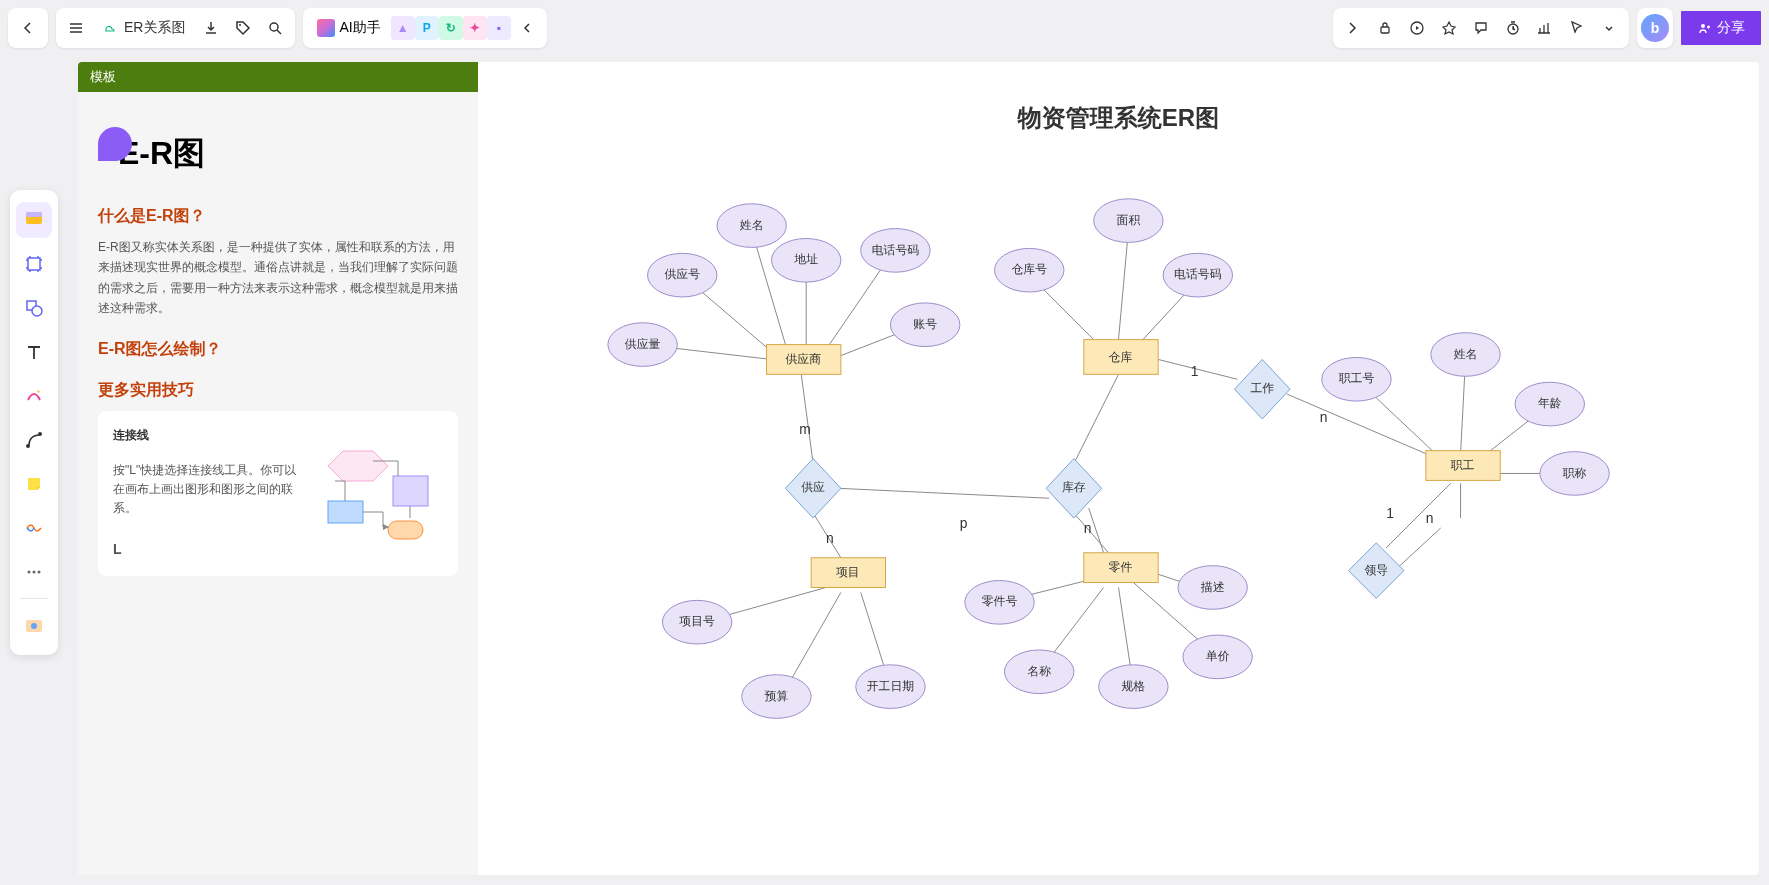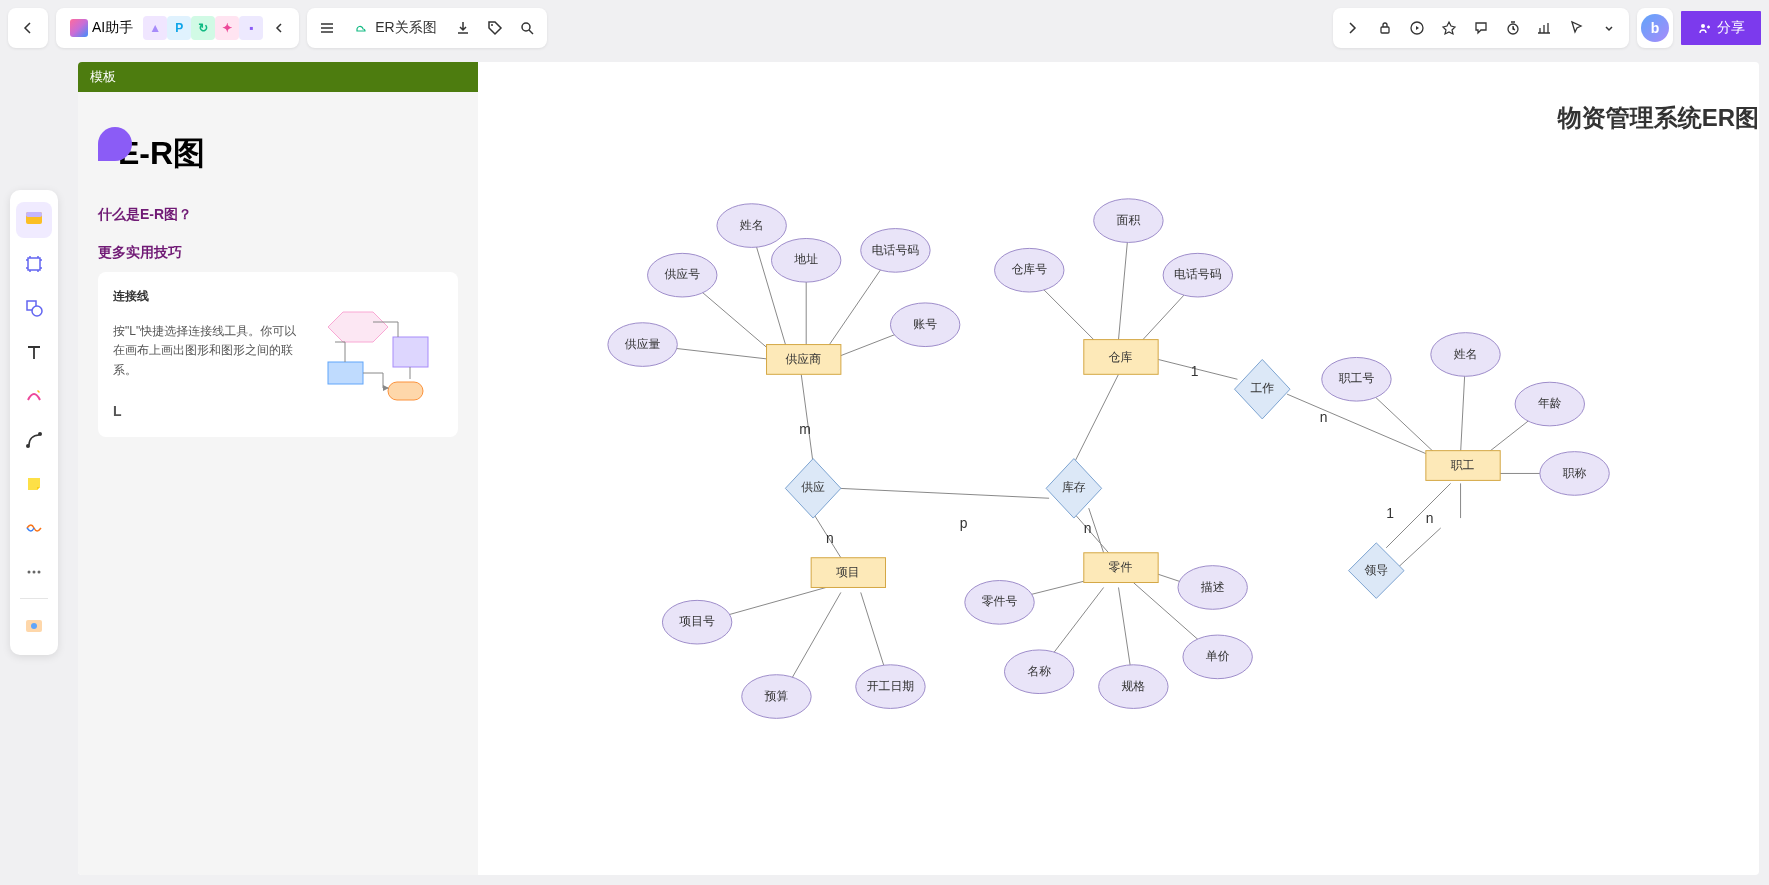--- a/index.html
+++ b/index.html
@@ -20,29 +20,29 @@
 .share-btn{background:#7c3aed;color:#fff;padding:8px 16px;border-radius:1px;font-size:14px;display:flex;align-items:center;gap:6px;cursor:pointer}
 .sidebar{position:absolute;left:10px;top:190px;width:48px;background:#fff;border-radius:10px;display:flex;flex-direction:column;align-items:center;gap:8px;padding:12px 0;box-shadow:0 2px 8px rgba(0,0,0,0.1)}
 .sb-btn{width:36px;height:36px;display:flex;align-items:center;justify-content:center;border-radius:8px;cursor:pointer;color:#555}
 .sb-active{background:#f0ebff}
 .canvas{position:absolute;left:78px;top:62px;right:10px;bottom:10px;background:#fff;border-radius:4px;overflow:hidden}
 .template-panel{position:absolute;left:0;top:0;width:400px;background:#f5f5f5;height:100%}
 .tp-header{background:#4d7c0f;color:#fff;padding:6px 12px;font-size:13px}
 .tp-body{padding:20px}
 .er-title{font-size:32px;font-weight:bold;margin:20px 0 30px;position:relative;padding-left:20px}
 .er-blob{position:absolute;left:0;top:-5px;width:34px;height:34px;background:#8b5cf6;border-radius:50% 50% 50% 0}
-.tp-h{color:#701a75;font-size:14px;font-weight:bold;margin:20px 0 10px}
+.tp-h{color:#c2410c;font-size:16px;font-weight:bold;margin:20px 0 10px}
 .tp-p{font-size:12px;color:#555;line-height:1.7}
 .tp-ol{font-size:12px;color:#555;line-height:1.9;padding-left:20px}
 .tip-card{background:#fff;border-radius:8px;padding:15px;margin-top:10px;display:flex;gap:10px}
 .tip-text{flex:1;font-size:12px;color:#555;line-height:1.6}
 .tip-title{font-weight:bold;color:#333;margin-bottom:16px}
 .tip-diagram{width:130px;height:120px;position:relative}
 .diagram-area{position:absolute;left:400px;top:0;right:0;bottom:0}
-.dg-title{font-size:24px;font-weight:bold;text-align:right;margin-top:40px;color:#333}
+.dg-title{font-size:24px;font-weight:bold;text-align:center;margin-top:40px;color:#333}
 .svg-layer{position:absolute;inset:0}
 .entity{fill:#fde9b8;stroke:#d4a744;stroke-width:1}
 .attr{fill:#e9e4f8;stroke:#9d8cc9;stroke-width:1}
 .rel{fill:#dce8f7;stroke:#7ba3d0;stroke-width:1}
 .edge{stroke:#888;stroke-width:1;fill:none}
 .lbl{font-size:12px;fill:#333;text-anchor:middle;dominant-baseline:middle}
 .card-lbl{font-size:14px;fill:#333}
 .key-l{font-size:14px;fill:#7c3aed;font-weight:bold}
 </style>
 </head>
@@ -50,62 +50,62 @@
 
 <div class="topbar">
   <div class="tb-group">
     <div class="tb-btn">
         <svg width="16" height="16" viewBox="0 0 16 16">
           <path d="M10 3l-5 5 5 5" stroke="currentColor" stroke-width="1.5" fill="none"></path>
         </svg>
       </div>
   </div>
   <div class="tb-group">
+    <div class="tb-btn">
+        <svg width="16" height="16" viewBox="0 0 16 16">
+          <path d="M2 4h12M2 8h12M2 12h12" stroke="currentColor" stroke-width="1.5"></path>
+        </svg>
+      </div>
+    <div class="doc-title">
+      <svg width="16" height="16" viewBox="0 0 16 16">
+          <path d="M4 10a3 3 0 016-1 2 2 0 012 2H4z" fill="none" stroke="#10b981" stroke-width="1.2"></path>
+        </svg>
+      <span>ER关系图</span>
+    </div>
+    <div class="tb-btn">
+        <svg width="16" height="16" viewBox="0 0 16 16">
+          <path d="M8 2v8m-3-3l3 3 3-3M3 13h10" stroke="currentColor" stroke-width="1.5" fill="none"></path>
+        </svg>
+      </div>
+    <div class="tb-btn">
+        <svg width="16" height="16" viewBox="0 0 16 16">
+          <path d="M2 2h6l6 6-6 6-6-6z" stroke="currentColor" stroke-width="1.5" fill="none"></path>
+          <circle cx="5" cy="5" r="1" fill="currentColor"></circle>
+        </svg>
+      </div>
+    <div class="tb-btn">
+        <svg width="16" height="16" viewBox="0 0 16 16">
+          <circle cx="7" cy="7" r="4" stroke="currentColor" stroke-width="1.5" fill="none"></circle>
+          <path d="M10 10l4 4" stroke="currentColor" stroke-width="1.5"></path>
+        </svg>
+      </div>
+  </div>
+  <div class="tb-group">
     <div class="ai-btn">
         <div class="ai-logo"></div>
         <span>AI助手</span>
       </div>
     <div class="color-tag ct-img">▲</div>
     <div class="color-tag ct-p">P</div>
     <div class="color-tag ct-c">↻</div>
     <div class="color-tag ct-r">✦</div>
     <div class="color-tag ct-m">▪</div>
     <div class="tb-btn">
         <svg width="12" height="12" viewBox="0 0 12 12">
           <path d="M8 2l-4 4 4 4" stroke="currentColor" stroke-width="1.5" fill="none"></path>
-        </svg>
-      </div>
-  </div>
-  <div class="tb-group">
-    <div class="tb-btn">
-        <svg width="16" height="16" viewBox="0 0 16 16">
-          <path d="M2 4h12M2 8h12M2 12h12" stroke="currentColor" stroke-width="1.5"></path>
-        </svg>
-      </div>
-    <div class="doc-title">
-      <svg width="16" height="16" viewBox="0 0 16 16">
-          <path d="M4 10a3 3 0 016-1 2 2 0 012 2H4z" fill="none" stroke="#10b981" stroke-width="1.2"></path>
-        </svg>
-      <span>ER关系图</span>
-    </div>
-    <div class="tb-btn">
-        <svg width="16" height="16" viewBox="0 0 16 16">
-          <path d="M8 2v8m-3-3l3 3 3-3M3 13h10" stroke="currentColor" stroke-width="1.5" fill="none"></path>
-        </svg>
-      </div>
-    <div class="tb-btn">
-        <svg width="16" height="16" viewBox="0 0 16 16">
-          <path d="M2 2h6l6 6-6 6-6-6z" stroke="currentColor" stroke-width="1.5" fill="none"></path>
-          <circle cx="5" cy="5" r="1" fill="currentColor"></circle>
-        </svg>
-      </div>
-    <div class="tb-btn">
-        <svg width="16" height="16" viewBox="0 0 16 16">
-          <circle cx="7" cy="7" r="4" stroke="currentColor" stroke-width="1.5" fill="none"></circle>
-          <path d="M10 10l4 4" stroke="currentColor" stroke-width="1.5"></path>
         </svg>
       </div>
   </div>
   <div class="spacer"></div>
   <div class="tb-group">
     <div class="tb-btn">
         <svg width="14" height="14" viewBox="0 0 14 14">
           <path d="M4 2l5 5-5 5" stroke="currentColor" stroke-width="1.5" fill="none"></path>
         </svg>
       </div>
@@ -229,20 +229,22 @@
       </svg>
     </div>
 </div>
 
 <div class="canvas">
   <div class="template-panel">
     <div class="tp-header">模板</div>
     <div class="tp-body">
       <div class="er-title"><div class="er-blob"></div><span>E-R图</span></div>
       <div class="tp-h">什么是E-R图？</div>
+      <div class="tp-p">E-R图又称实体关系图，是一种提供了实体，属性和联系的方法，用来描述现实世界的概念模型。通俗点讲就是，当我们理解了实际问题的需求之后，需要用一种方法来表示这种需求，概念模型就是用来描述这种需求。</div>
+      <div class="tp-h">E-R图怎么绘制？</div>
       <div class="tp-h">更多实用技巧</div>
       <div class="tip-card">
         <div class="tip-text">
           <div class="tip-title">连接线</div>
           <div>按"L"快捷选择连接线工具。你可以在画布上画出图形和图形之间的联系。</div>
           <div class="key-l" style="margin-top:20px">L</div>
         </div>
         <div class="tip-diagram">
           <svg width="130" height="120" viewBox="0 0 130 120">
             <path d="M30 25 h30 l15 15 -15 15 h-30 l-15-15z" fill="#fce7f3" stroke="#f9a8d4"></path>

